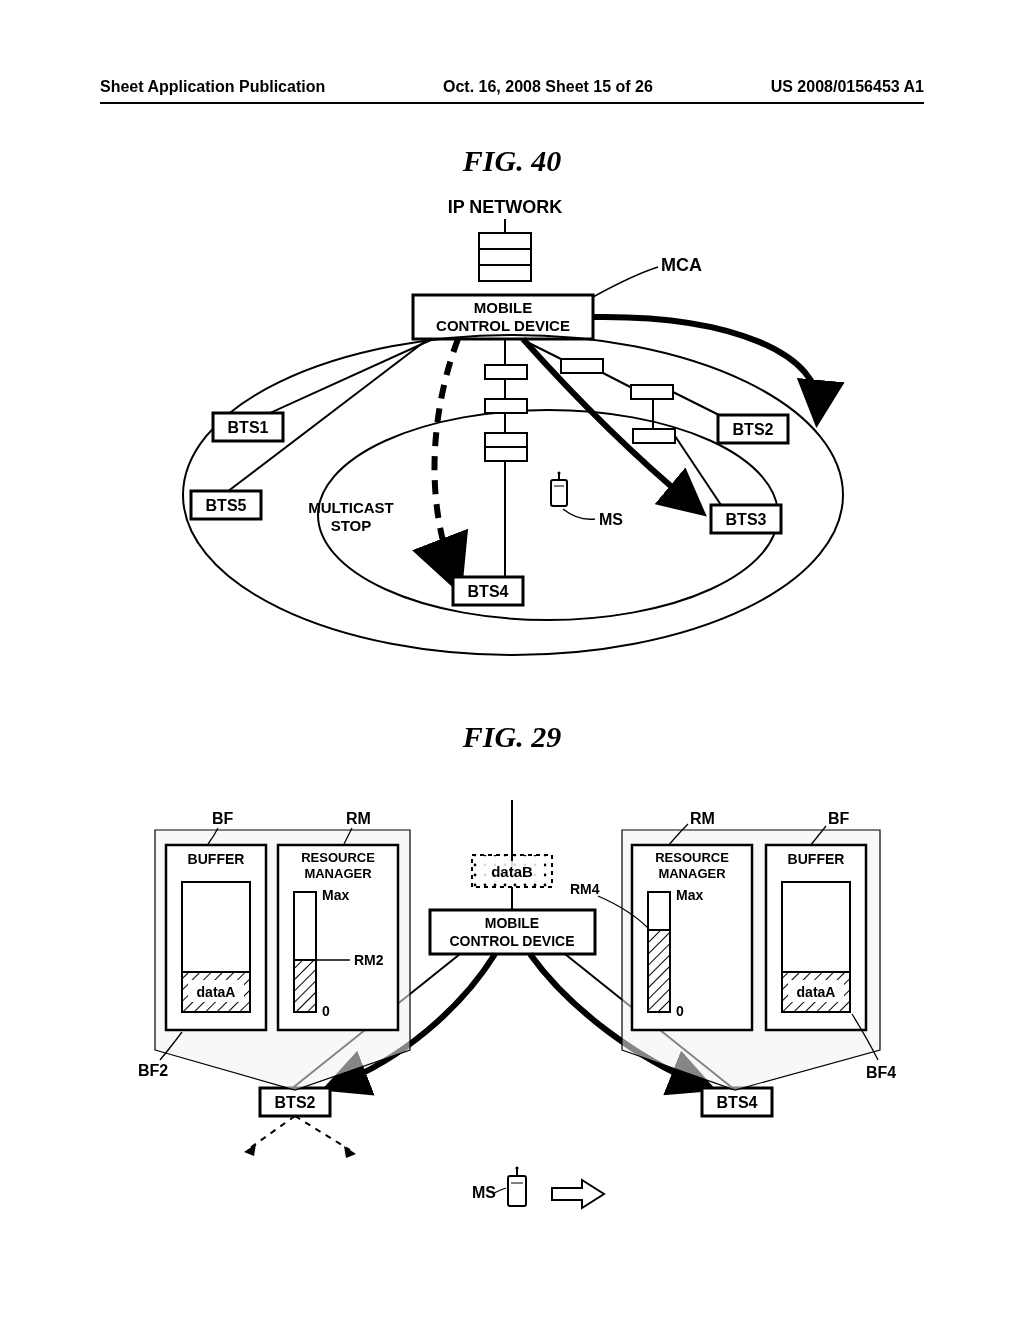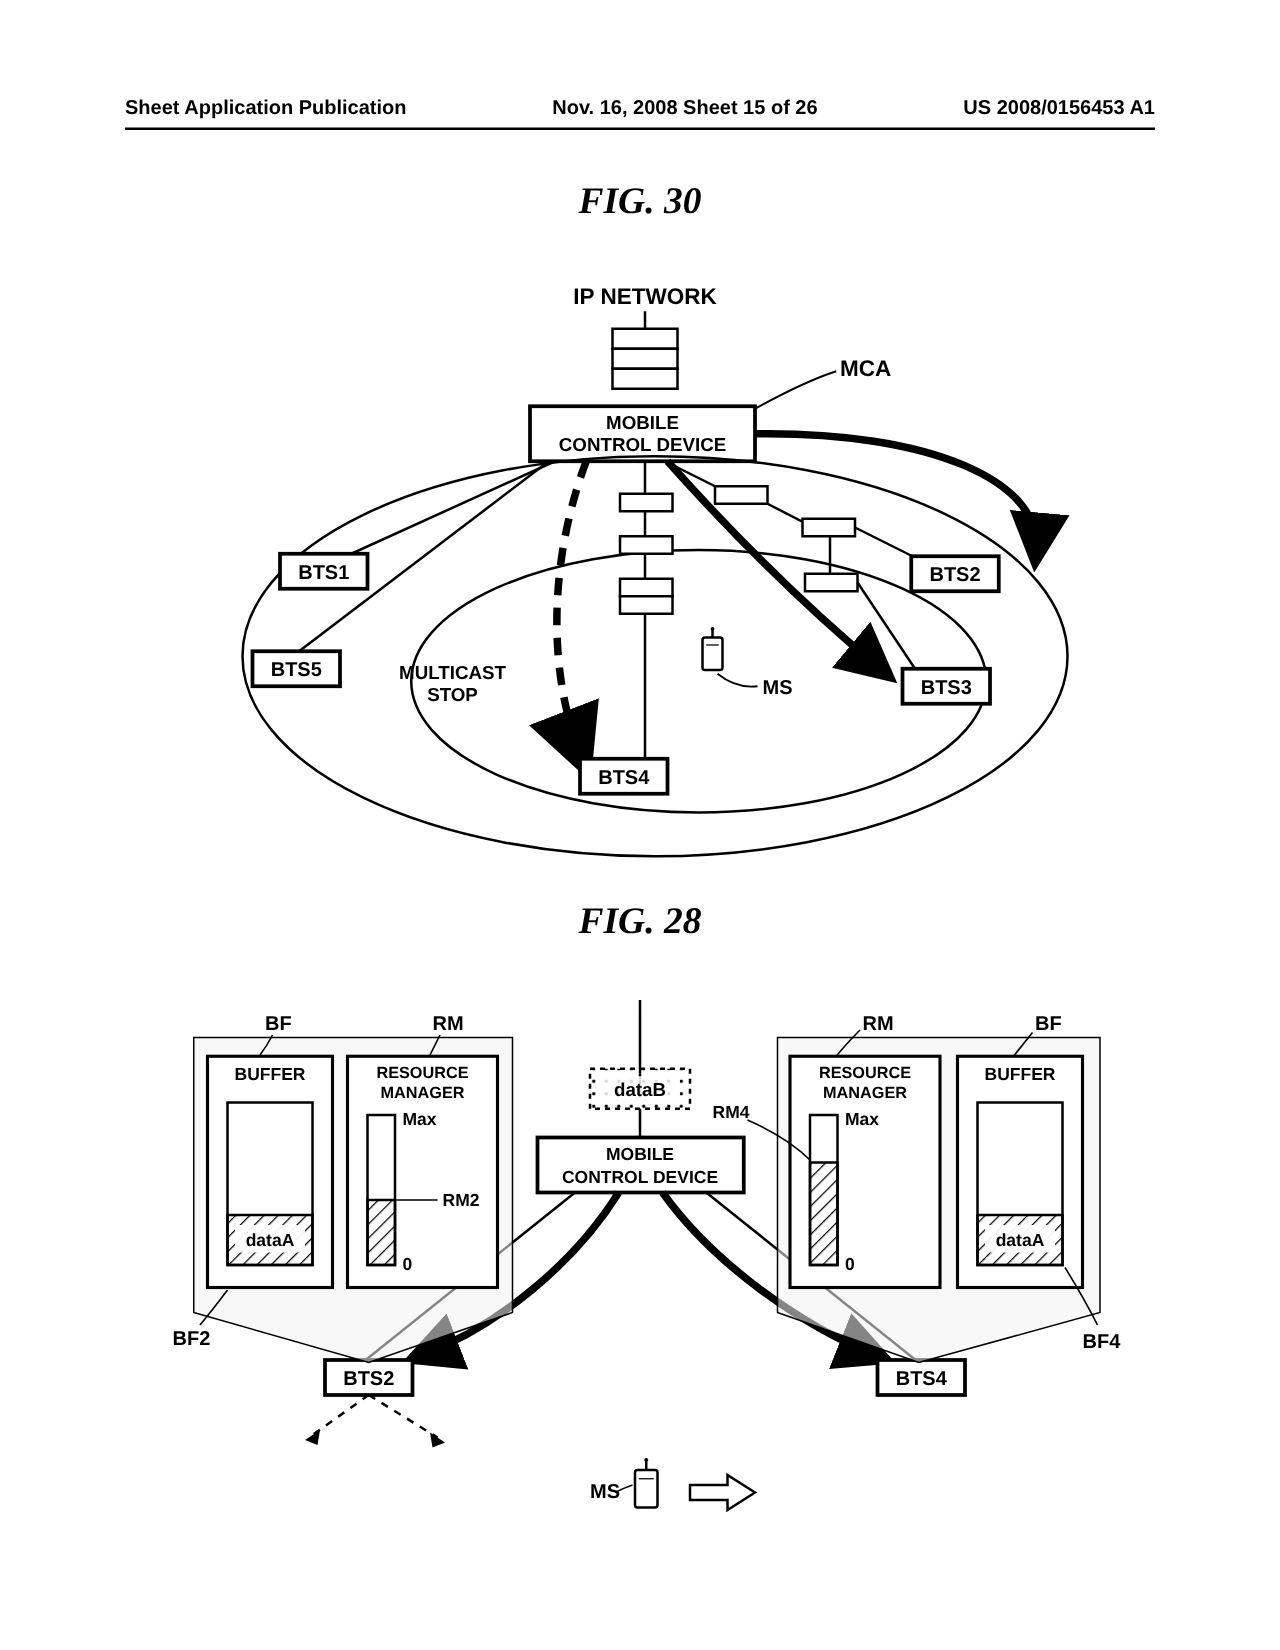--- a/index.html
+++ b/index.html
@@ -1,35 +1,35 @@
 <!DOCTYPE html>
 <html><head>
 <meta charset="utf-8">
 <style>
   * { margin: 0; padding: 0; box-sizing: border-box; }
   body { width: 1024px; height: 1320px; background: #fff; font-family: Arial, Helvetica, sans-serif; position: relative; color: #000; }
   .header { display: flex; justify-content: space-between; padding: 78px 100px 0 100px; font-size: 16px; font-weight: bold; }
   .rule { margin: 6px 100px 0 100px; border-top: 2px solid #000; }
   .fig-title { text-align: center; font-size: 30px; font-weight: bold; font-style: italic; font-family: "Times New Roman", serif; }
-  #fig20-area { position: absolute; left: 104px; top: 195px; width: 824px; height: 490px; pointer-events: none; margin-top: 30px; }
+  #fig20-area { position: absolute; left: 93px; top: 195px; width: 824px; height: 490px; pointer-events: none; }
   #fig21-area { position: absolute; left: 100px; top: 800px; width: 824px; height: 470px; pointer-events: none; }
   svg text { font-family: Arial, Helvetica, sans-serif; }
   .box-label { font-weight: bold; }
 </style>
 </head>
 <body>
 
 <div class="header">
   <span>Sheet Application Publication</span>
-  <span>Nov. 16, 2008  Sheet 15 of 26</span>
+  <span>Oct. 16, 2008  Sheet 15 of 26</span>
   <span>US 2008/0156453 A1</span>
 </div>
 <div class="rule"></div>
 
-<div class="fig-title" style="margin-top:40px">FIG. 30</div>
+<div class="fig-title" style="margin-top:40px">FIG. 40</div>
 
 <div id="fig20-area">
 <svg viewBox="0 0 824 490" width="824" height="490">
   <defs>
     <marker id="arrowThick" markerWidth="8" markerHeight="8" refX="5" refY="4" orient="auto">
       <path d="M0,0 L8,4 L0,8 Z" fill="#000"></path>
     </marker>
     <marker id="arrowDash" markerWidth="10" markerHeight="10" refX="6" refY="5" orient="auto">
       <path d="M0,0 L10,5 L0,10 Z" fill="#000"></path>
     </marker>
@@ -101,21 +101,21 @@
     <circle cx="8" cy="-7" r="1.5" fill="#000"></circle>
   </g>
   <path d="M470,314 Q485,326 502,324" stroke="#000" stroke-width="1.5" fill="none"></path>
   <text x="506" y="330" font-size="16" class="box-label">MS</text>
 
   <text x="258" y="318" font-size="15" class="box-label" text-anchor="middle">MULTICAST</text>
   <text x="258" y="336" font-size="15" class="box-label" text-anchor="middle">STOP</text>
 </svg>
 </div>
 
-<div class="fig-title" style="position:absolute; top:720px; width:100%;">FIG. 28</div>
+<div class="fig-title" style="position:absolute; top:720px; width:100%;">FIG. 29</div>
 
 <div id="fig21-area">
 <svg viewBox="0 0 824 470" width="824" height="470">
   <defs>
     <pattern id="hatch" width="8" height="8" patternUnits="userSpaceOnUse" patternTransform="rotate(45)">
       <line x1="0" y1="0" x2="0" y2="8" stroke="#000" stroke-width="2"></line>
     </pattern>
     <pattern id="dots" width="10" height="10" patternUnits="userSpaceOnUse">
       <circle cx="5" cy="5" r="1.4" fill="#000"></circle>
     </pattern>

